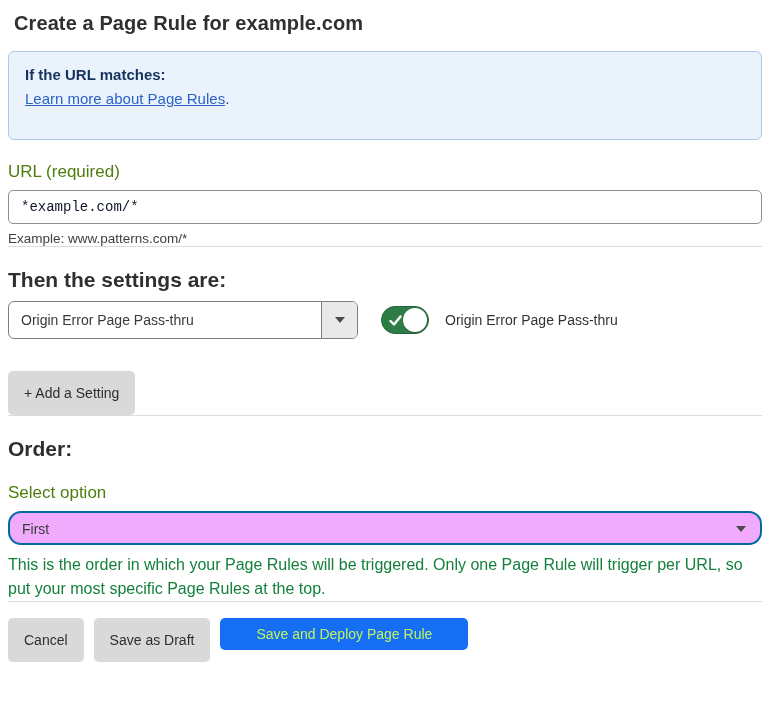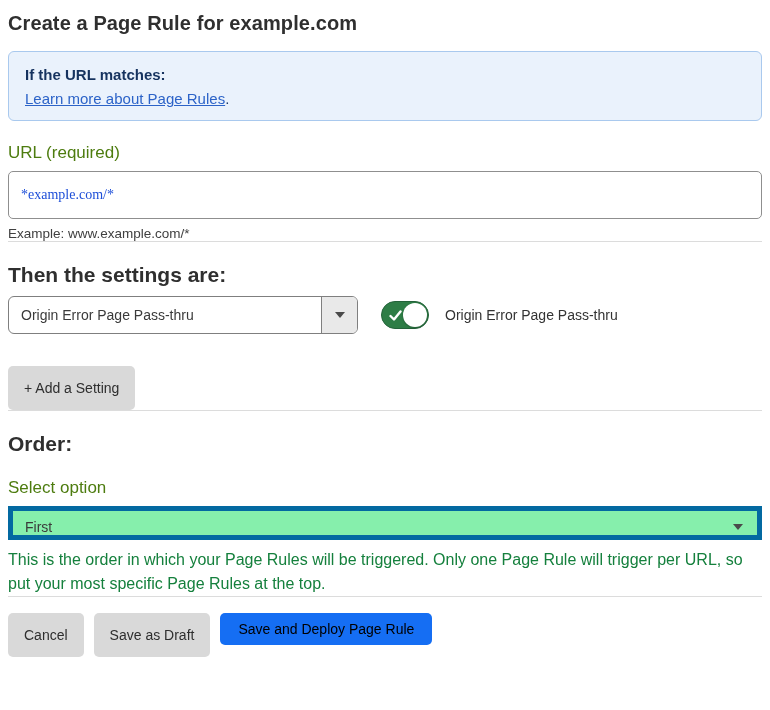--- a/index.html
+++ b/index.html
@@ -11,28 +11,28 @@
     color: #333333;
     overflow: hidden;
   }
   .page { padding: 8px 8px 0 8px; }
 
   h1.page-title {
     font-size: 20px;
     font-weight: 700;
     color: #2f2f2f;
     letter-spacing: 0.1px;
-    margin: 4px 0 16px 0;
+    margin: 4px 0 16px 6px;
   }
 
   .info-box {
     background: #eaf2fc;
     border: 1px solid #a9c9ee;
     border-radius: 6px;
-    padding: 11px 16px 9px 16px;
+    padding: 11px 16px 28px 16px;
     font-size: 15px;
     line-height: 24px;
     color: #1c3a6b;
   }
   .info-box .info-heading {
     font-weight: 700;
     color: #16335f;
   }
   .info-box .info-body { color: #1c3a6b; }
   .info-box a.info-link {
@@ -44,27 +44,27 @@
 
   .field-label {
     font-size: 17px;
     color: #4d7c0f;
     margin-top: 22px;
     margin-bottom: 8px;
   }
 
   .text-input {
     width: 100%;
-    height: 48px;
+    height: 34px;
     border: 1px solid #8f8f8f;
     border-radius: 5px;
     padding: 0 12px;
-    font-family: Liberation Serif, serif;
-    font-size: 14px;
-    color: #1d4ed8;
+    font-family: Liberation Mono, monospace;
+    font-size: 14px;
+    color: #0f172a;
     background: #ffffff;
     outline: none;
   }
 
   .hint-text {
     font-size: 13.5px;
     color: #404040;
     margin-top: 7px;
   }
 
@@ -170,23 +170,23 @@
     font-size: 14px;
     padding: 14px 16px;
     border-radius: 5px;
   }
   .add-setting-btn { margin-top: 32px; }
 
   .select-box {
     position: relative;
     width: 100%;
     height: 34px;
-    border: 5px solid #0369a1;
-    border-radius: 0;
-    background: #86efac;
+    border: 2px solid #0369a1;
+    border-radius: 13px;
+    background: #f0abfc;
     margin-top: 8px;
     cursor: pointer;
   }
   .select-box .select-value {
     font-size: 14px;
     color: #3a3a3a;
     line-height: 32px;
     padding-left: 12px;
   }
   .select-box .select-arrow {
@@ -204,43 +204,43 @@
   }
 
   .footer-actions {
     margin-top: 16px;
     display: flex;
     align-items: flex-start;
   }
   .footer-actions .btn-secondary { margin-right: 10px; }
   .btn-primary {
     background: #156ef3;
-    color: #000000;
-    font-size: 14px;
-    padding: 8px 18px;
+    color: #bef264;
+    font-size: 14px;
+    padding: 8px 36px;
     border-radius: 5px;
   }
 </style>
 </head>
 <body>
 
 <div class="page">
 
   <h1 class="page-title">Create a Page Rule for example.com</h1>
 
   <div class="info-box">
     <div class="info-heading">If the URL matches:</div>
     <div>
       <a class="info-link">Learn more about Page Rules</a><span class="info-link-suffix">.</span>
     </div>
   </div>
 
   <div class="field-label">URL (required)</div>
   <input class="text-input" type="text" value="*example.com/*" style="">
-  <div class="hint-text">Example: www.example.com/*</div>
+  <div class="hint-text">Example: www.patterns.com/*</div>
 
   <hr class="divider divider-1">
 
   <h2 class="section-heading">Then the settings are:</h2>
 
 
   <div class="setting-row">
     <div class="dropdown">
       <div class="dropdown-value">Origin Error Page Pass-thru</div>
       <div class="dropdown-arrow-btn">

